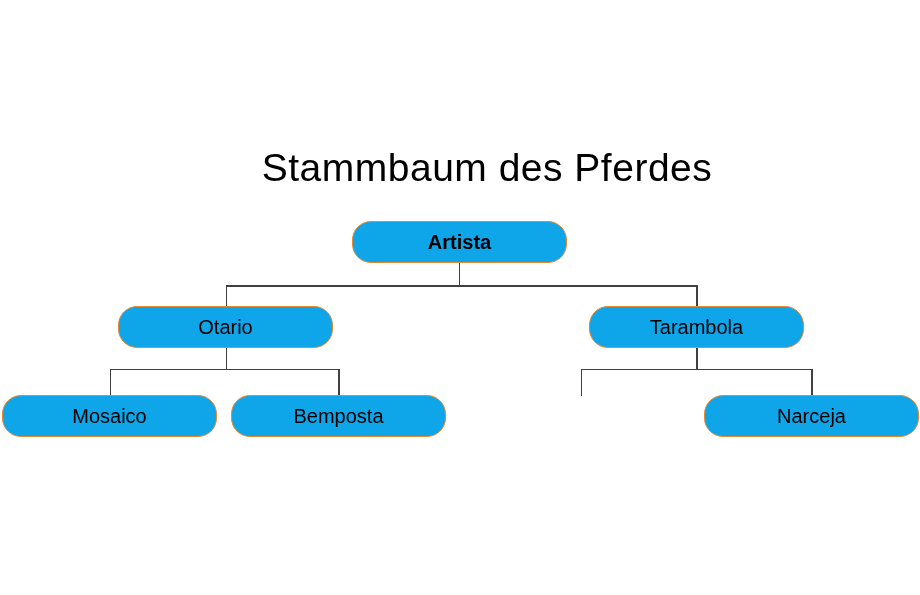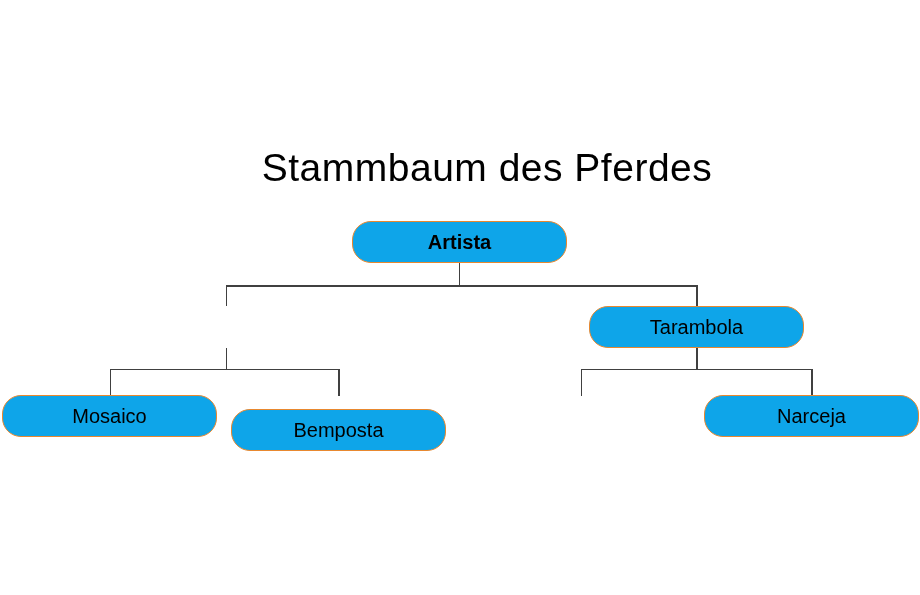--- a/index.html
+++ b/index.html
@@ -40,21 +40,21 @@
     align-items: center;
     justify-content: center;
     font-size: 20px;
     color: #000000;
   }
   .node.bold { font-weight: 700; }
   #node-artista   { left: 352px; top: 221px; }
   #node-otario    { left: 118px; top: 306px; }
   #node-tarambola { left: 589px; top: 306px; }
   #node-trinco    { left:   2px; top: 395px; }
-  #node-bemposta  { left: 231px; top: 409px; }
+  #node-bemposta  { left: 231px; top: 395px; }
   #node-mosaico   { left: 473px; top: 395px; }
   #node-narceja   { left: 704px; top: 395px; }
 
   .line {
     position: absolute;
     background: #404040;
   }
   .line.v { width: 1.5px; }
   .line.h { height: 1.5px; }
 
@@ -91,20 +91,23 @@
   <div class="line v" id="l-be-up"></div>
   <div class="line v" id="l-ta-down"></div>
   <div class="line h" id="l-ta-h"></div>
   <div class="line v" id="l-mo-up"></div>
   <div class="line v" id="l-na-up"></div>
 
   <div class="node bold" id="node-artista">
     <span>Artista</span>
   </div>
 
+  <div class="node" id="node-otario">
+    <span>Otario</span>
+  </div>
   <div class="node" id="node-tarambola">
     <span>Tarambola</span>
   </div>
 
   <div class="node" id="node-trinco">
     <span>Mosaico</span>
   </div>
   <div class="node" id="node-bemposta">
     <span>Bemposta</span>
   </div>

